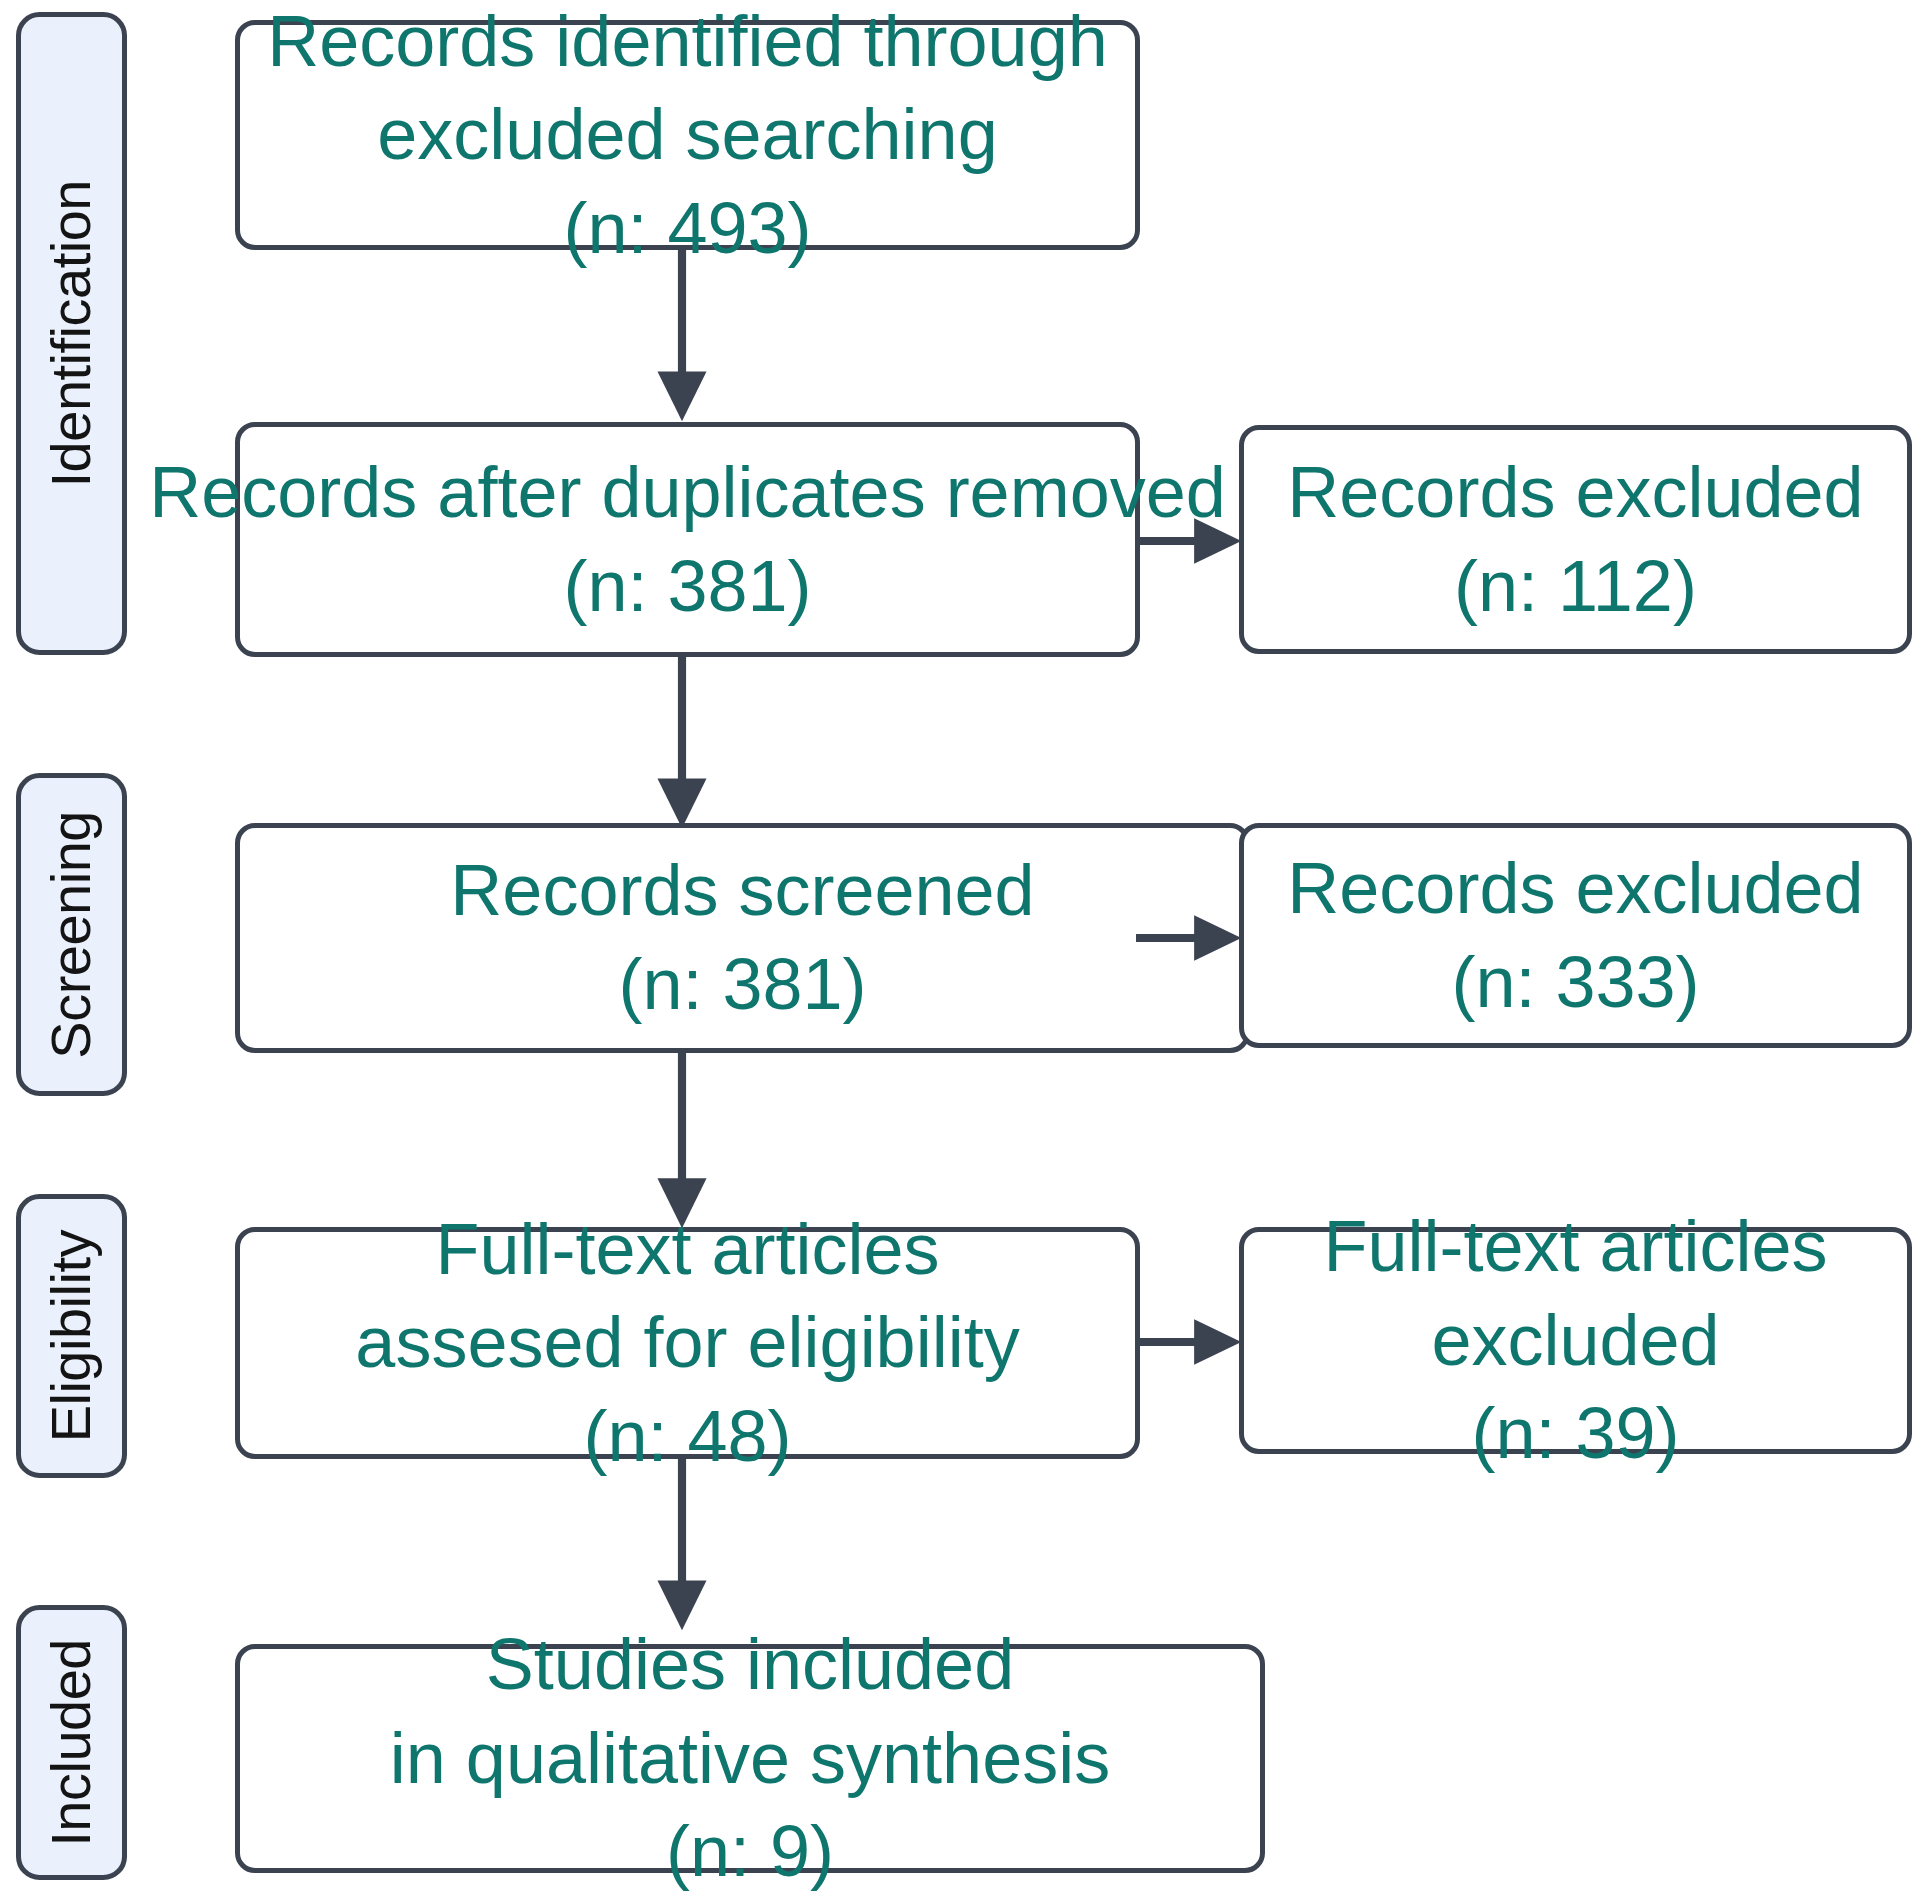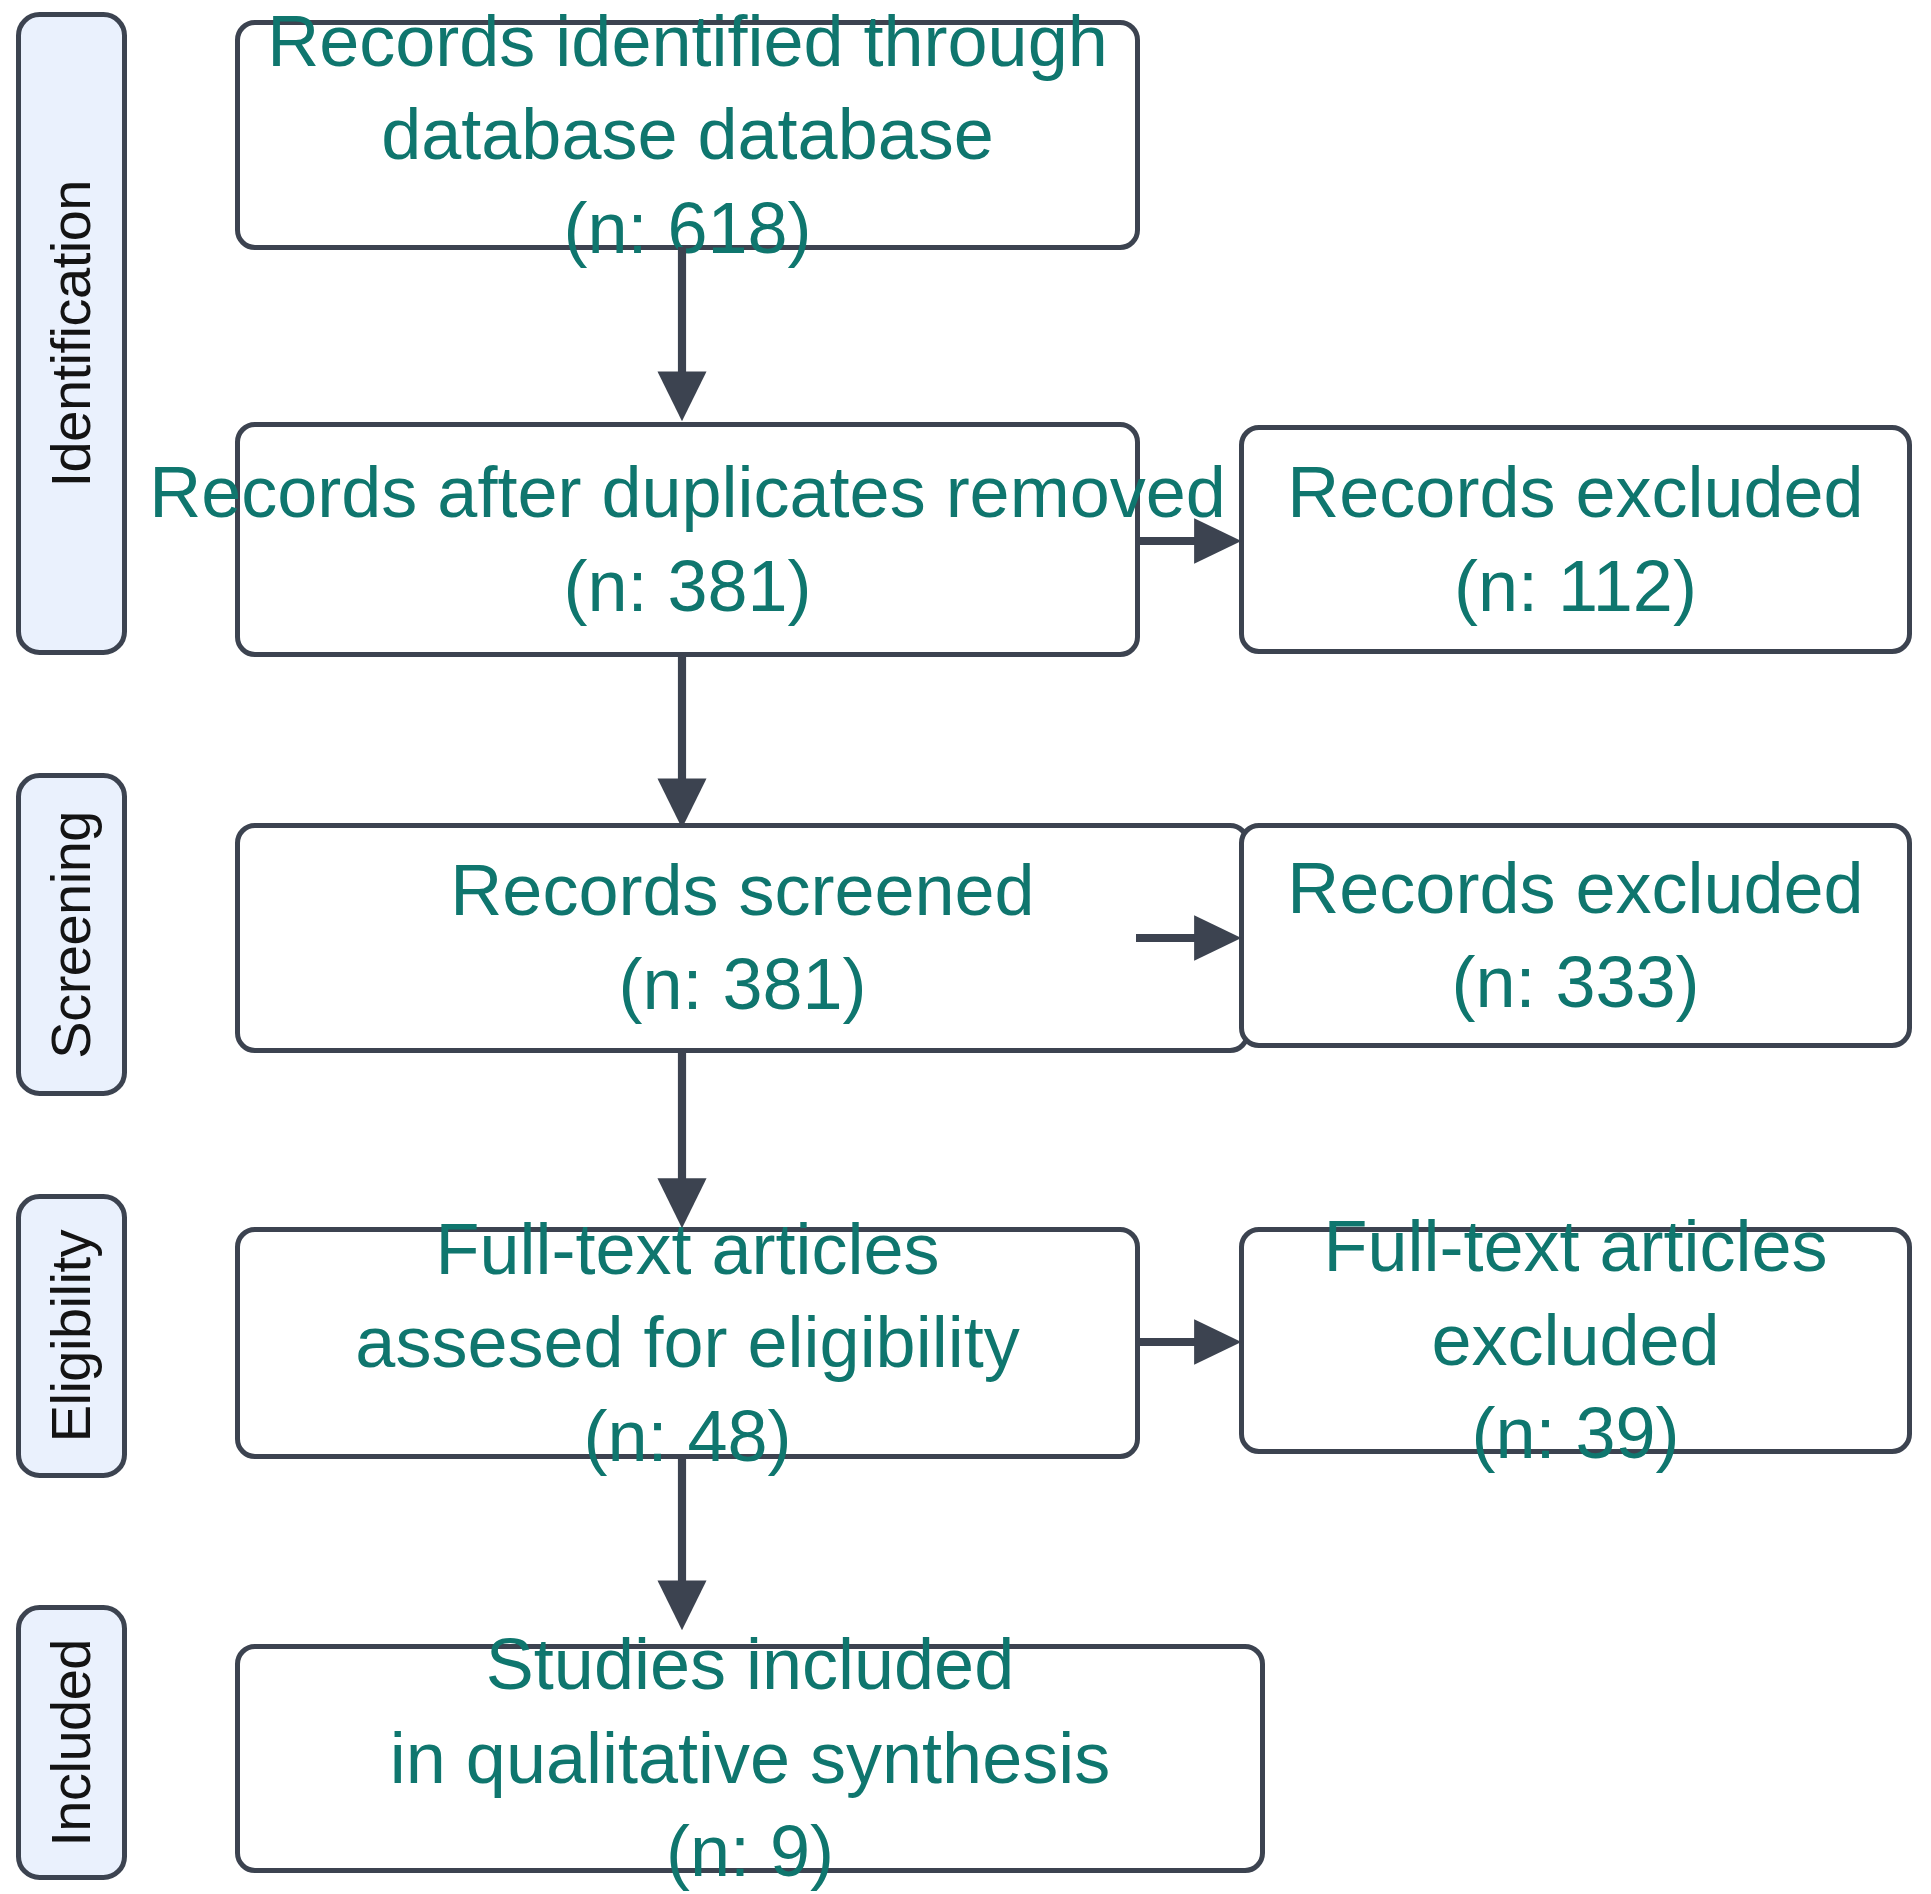--- a/index.html
+++ b/index.html
@@ -85,22 +85,22 @@
   <div class="stage-box" style="left:15.5px; top:1194px; width:111px; height:284px;">
     <span class="stage-label">Eligibility</span>
   </div>
 
   <div class="stage-box" style="left:15.5px; top:1605px; width:111px; height:275px;">
     <span class="stage-label">Included</span>
   </div>
 
   <div class="flow-box" style="left:235px; top:20px; width:905px; height:230px;">
     <span class="flow-line">Records identified through</span>
-    <span class="flow-line">database database</span>
-    <span class="flow-line">(n: 618)</span>
+    <span class="flow-line">excluded searching</span>
+    <span class="flow-line">(n: 493)</span>
   </div>
 
   <div class="flow-box" style="left:235px; top:422px; width:905px; height:235px;">
     <span class="flow-line">Records after duplicates removed</span>
     <span class="flow-line">(n: 381)</span>
   </div>
 
   <div class="flow-box" style="left:1239px; top:425px; width:673px; height:229px;">
     <span class="flow-line">Records excluded</span>
     <span class="flow-line">(n: 112)</span>

